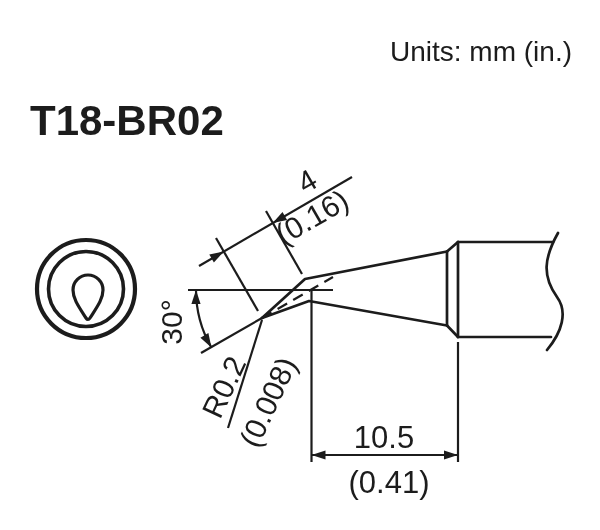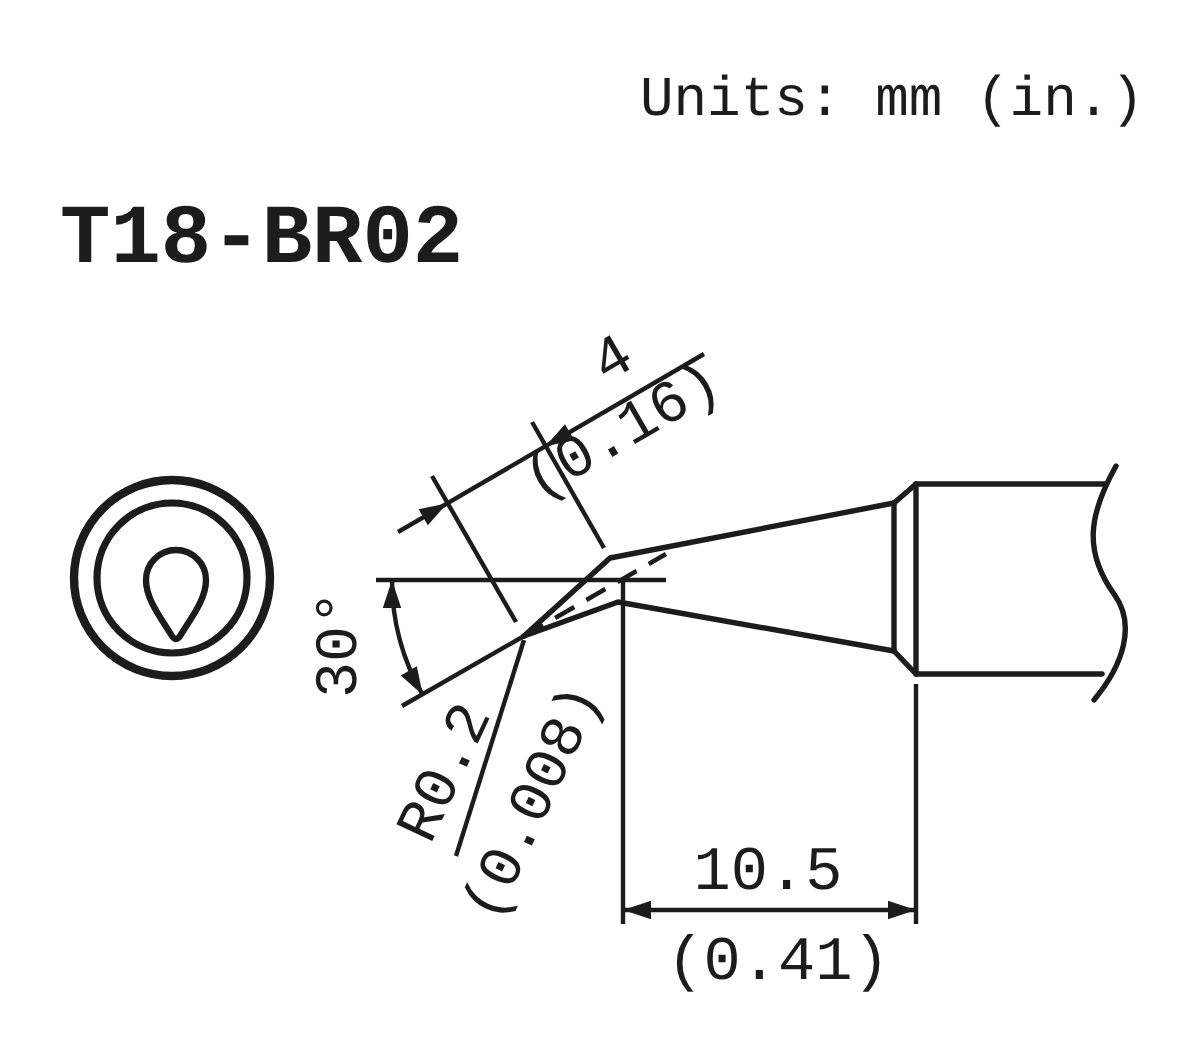--- a/index.html
+++ b/index.html
@@ -2,21 +2,21 @@
 <html><head>
 <meta charset="utf-8">
 <style>
   html, body { margin: 0; padding: 0; background: #ffffff; }
   .stage {
     position: relative;
     width: 600px;
     height: 530px;
     background: #ffffff;
     overflow: hidden;
-    font-family: Liberation Mono, monospace;
+    font-family: Liberation Sans, sans-serif;
     text-align: right;
   }
   svg { display: block; }
   .outline { stroke: #1c1c1c; stroke-width: 2.7; fill: none; stroke-linecap: round; stroke-linejoin: round; }
   .thin    { stroke: #1c1c1c; stroke-width: 2.2; fill: none; stroke-linecap: butt; }
   .dashed  { stroke: #1c1c1c; stroke-width: 2.2; fill: none; stroke-dasharray: 11 7; }
   .arrow   { fill: #1c1c1c; stroke: none; }
   .dimtext { fill: #1c1c1c; font-size: 30px; }
   .dimtext-h { fill: #1c1c1c; font-size: 31px; }
   .units   { fill: #1c1c1c; font-size: 28px; }

